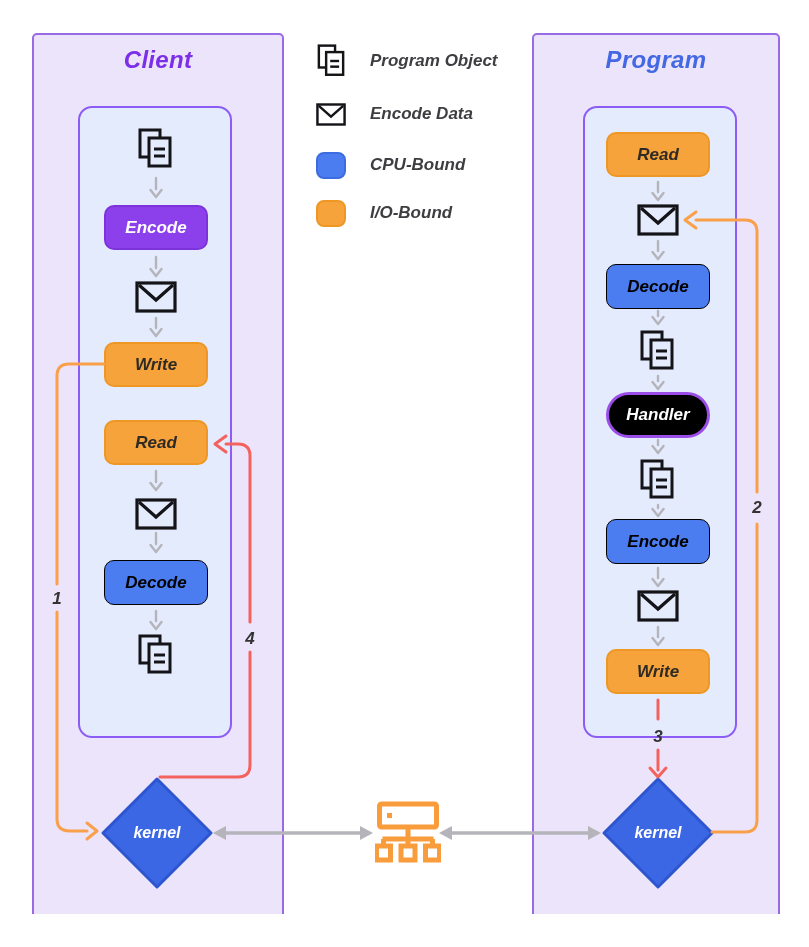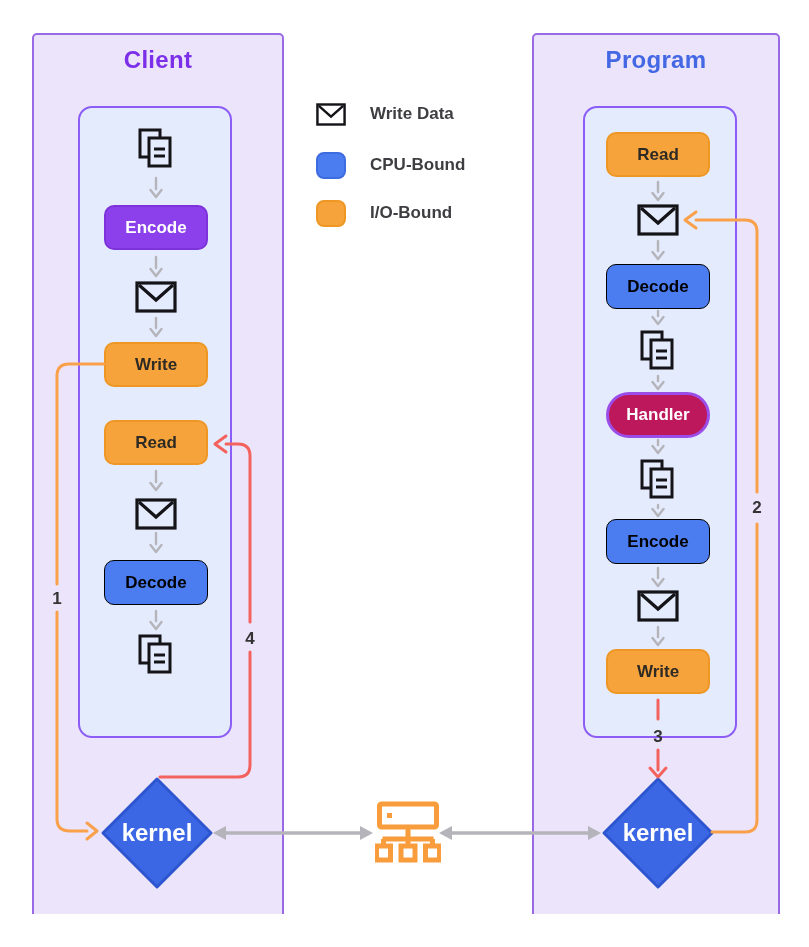--- a/index.html
+++ b/index.html
@@ -1,35 +1,35 @@
 <!DOCTYPE html>
 <html><head>
 <meta charset="utf-8">
 <style>
   * { margin:0; padding:0; box-sizing:border-box; }
   body { background:#ffffff; font-family:"Liberation Sans", sans-serif; }
-  #canvas { position:relative; width:809px; height:914px; background:#ffffff; overflow:hidden; }
+  #canvas { position:relative; width:809px; height:914px; background:#ffffff; overflow:hidden;font-style:italic; }
 
   .panel { position:absolute; background:#ece4fa; border:2px solid #9a6ae6; border-radius:5px; }
   .panel-title { position:absolute; text-align:center; font-size:24px; font-weight:700; letter-spacing:.3px; }
   .inner-panel { position:absolute; background:#e4ebfc; border:2px solid #8b5cf6; border-radius:14px; }
 
   .btn { position:absolute; width:104px; height:45px; border-radius:10px;
          display:flex; align-items:center; justify-content:center;
          font-size:17px; font-weight:700; }
   .btn.orange { background:#f6a33c; border:2px solid #ee9724; color:#2e2a24; }
   .btn.blue   { background:#4b7cf0; border:1px solid #000000; color:#000000; }
   .btn.purple { background:#8b40ec; border:2px solid #7c33da; color:#ffffff; }
-  .btn.handler{ background:#be185d; border:3px solid #9b4de8; color:#ffffff; border-radius:23px; height:46px; }
+  .btn.handler{ background:#000000; border:3px solid #9b4de8; color:#ffffff; border-radius:23px; height:46px; }
 
   .icon-abs { position:absolute; line-height:0; }
 
   .kernel { position:absolute; width:116px; height:116px; }
   .kernel-label { position:absolute; inset:0; display:flex; align-items:center; justify-content:center;
-                  color:#ffffff; font-weight:700; font-size:24px; }
+                  color:#ffffff; font-weight:700; font-size:16px; }
 
   .legend-row { position:absolute; left:316px; display:flex; align-items:center; height:36px; }
   .legend-icon-box { width:30px; display:flex; justify-content:center; line-height:0; }
   .legend-label { margin-left:24px; font-size:17px; font-weight:700; color:#3e3e42; white-space:nowrap; }
   .swatch { width:30px; height:27px; border-radius:8px; }
   .swatch.blue { background:#4b7cf0; border:2px solid #3d6be0; }
   .swatch.orange { background:#f6a33c; border:2px solid #ee9724; }
 
   .step-label { position:absolute; width:18px; text-align:center; font-size:17px; font-weight:700; color:#333333; line-height:20px; }
 
@@ -138,28 +138,43 @@
   </span>
   <div class="btn orange" style="left:606px; top:649px;">Write</div>
 
   <div class="kernel" style="left:600px; top:775px;">
     <svg width="116" height="116" viewBox="0 0 116 116">
         <polygon points="58,4 112,58 58,112 4,58" fill="#3b66e4" stroke="#2d55cf" stroke-width="3" stroke-linejoin="round"></polygon>
       </svg>
     <span class="kernel-label">kernel</span>
   </div>
 
+  <div class="legend-row" style="top:43px;">
+    <span class="legend-icon-box">
+      <svg width="28" height="34" viewBox="0 0 34 42">
+          <g stroke="#141418" stroke-width="3" fill="#ffffff">
+            <rect x="2" y="2" width="20" height="27"></rect>
+            <rect x="11" y="10" width="21" height="28"></rect>
+          </g>
+          <g stroke="#141418" stroke-width="3">
+            <line x1="16" y1="21" x2="27" y2="21"></line>
+            <line x1="16" y1="28" x2="27" y2="28"></line>
+          </g>
+        </svg>
+    </span>
+    <span class="legend-label">Program Object</span>
+  </div>
   <div class="legend-row" style="top:96px;">
     <span class="legend-icon-box">
       <svg width="30" height="23" viewBox="0 0 42 32">
           <rect x="2" y="2" width="38" height="28" fill="#ffffff" stroke="#141418" stroke-width="3.4"></rect>
           <polyline points="4,4 21,19 38,4" fill="none" stroke="#141418" stroke-width="3.4"></polyline>
         </svg>
     </span>
-    <span class="legend-label">Write Data</span>
+    <span class="legend-label">Encode Data</span>
   </div>
   <div class="legend-row" style="top:195px;">
     <span class="legend-icon-box">
         <span class="swatch orange"></span>
       </span>
     <span class="legend-label">I/O-Bound</span>
   </div>
   <div class="legend-row" style="top:147px;">
     <span class="legend-icon-box">
         <span class="swatch blue"></span>

